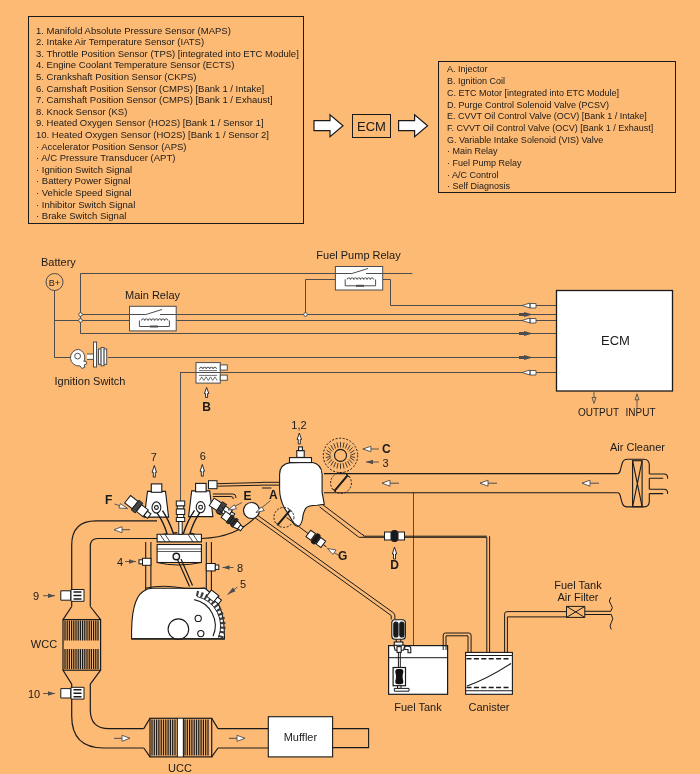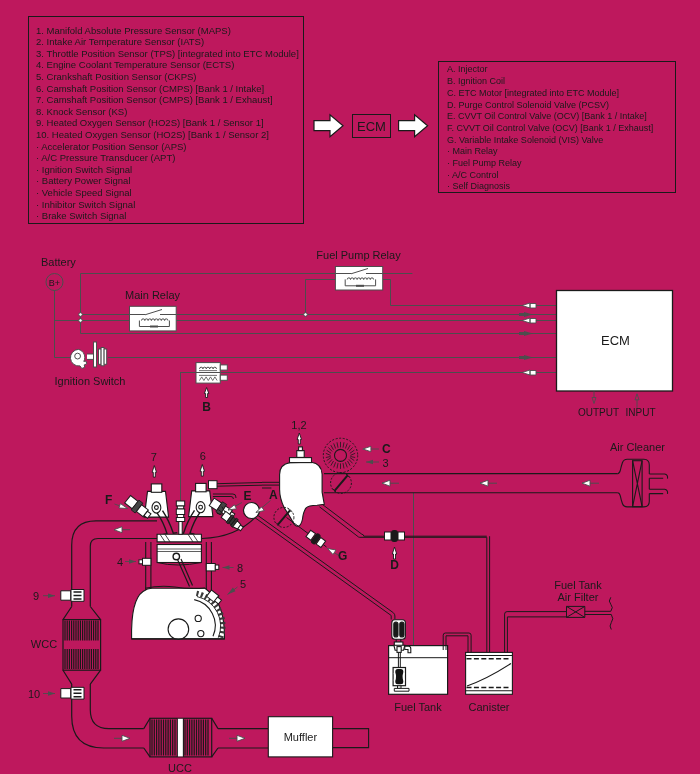--- a/index.html
+++ b/index.html
@@ -1,16 +1,16 @@
 <!DOCTYPE html>
 <html><head>
 <meta charset="utf-8">
 <style>
 html,body{margin:0;padding:0;background:#ffffff;}
-#page{position:relative;width:700px;height:774px;background:#be185d;overflow:hidden;}
+#page{position:relative;width:700px;height:774px;background:#fdba74;overflow:hidden;}
 svg{position:absolute;left:0;top:0;}
 text{font-family:"Liberation Sans",sans-serif;fill:#1a1a1a;}
 .t10{font-size:9.5px;}
 .t9{font-size:9px;}
 .t11{font-size:11px;}
 .b12{font-size:12px;font-weight:bold;}
 </style>
 </head>
 <body>
 <div id="page">

